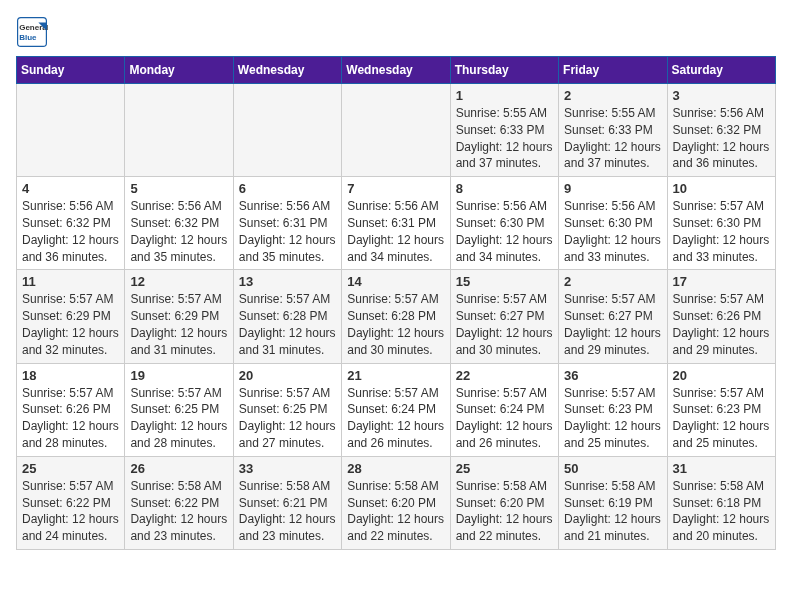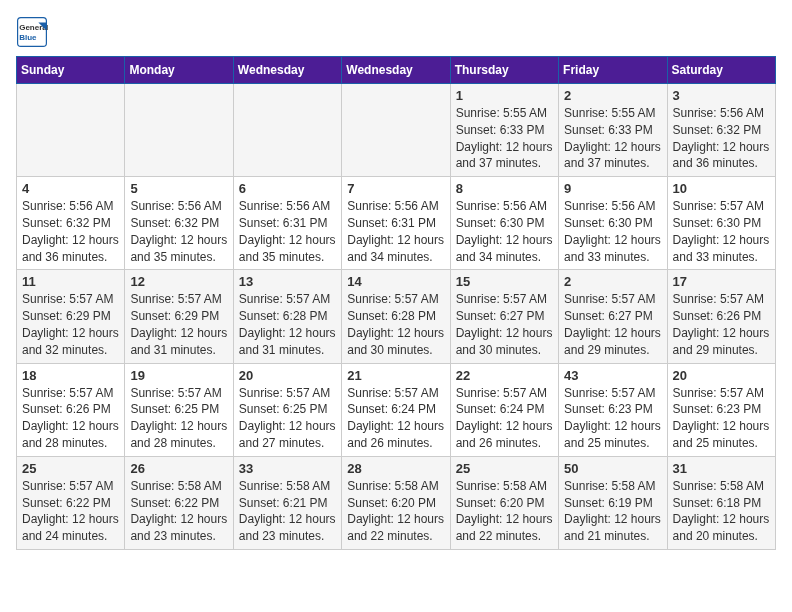--- a/index.html
+++ b/index.html
@@ -270,21 +270,21 @@
 and 26 minutes.</div>
         </td>
         <td>
           <span class="day-number">22</span>
           <div class="day-info" style="white-space: pre-line;">Sunrise: 5:57 AM
 Sunset: 6:24 PM
 Daylight: 12 hours
 and 26 minutes.</div>
         </td>
         <td>
-          <span class="day-number">43</span>
+          <span class="day-number">36</span>
           <div class="day-info" style="white-space: pre-line;">Sunrise: 5:57 AM
 Sunset: 6:23 PM
 Daylight: 12 hours
 and 25 minutes.</div>
         </td>
         <td>
           <span class="day-number">20</span>
           <div class="day-info" style="white-space: pre-line;">Sunrise: 5:57 AM
 Sunset: 6:23 PM
 Daylight: 12 hours

